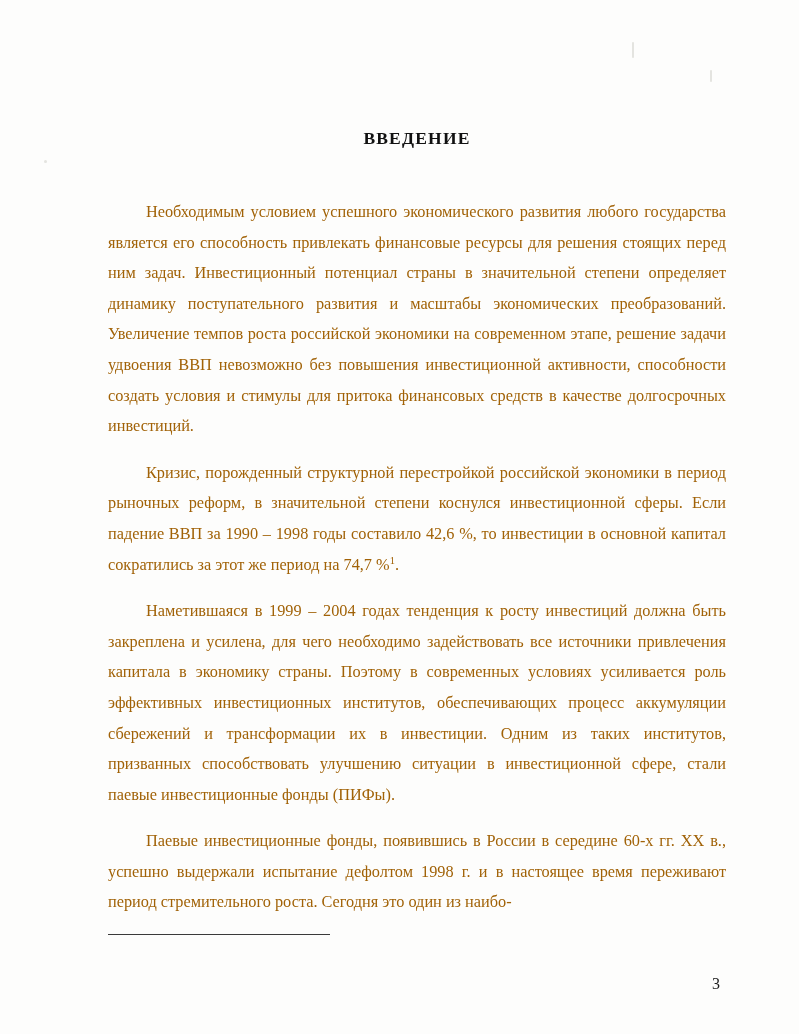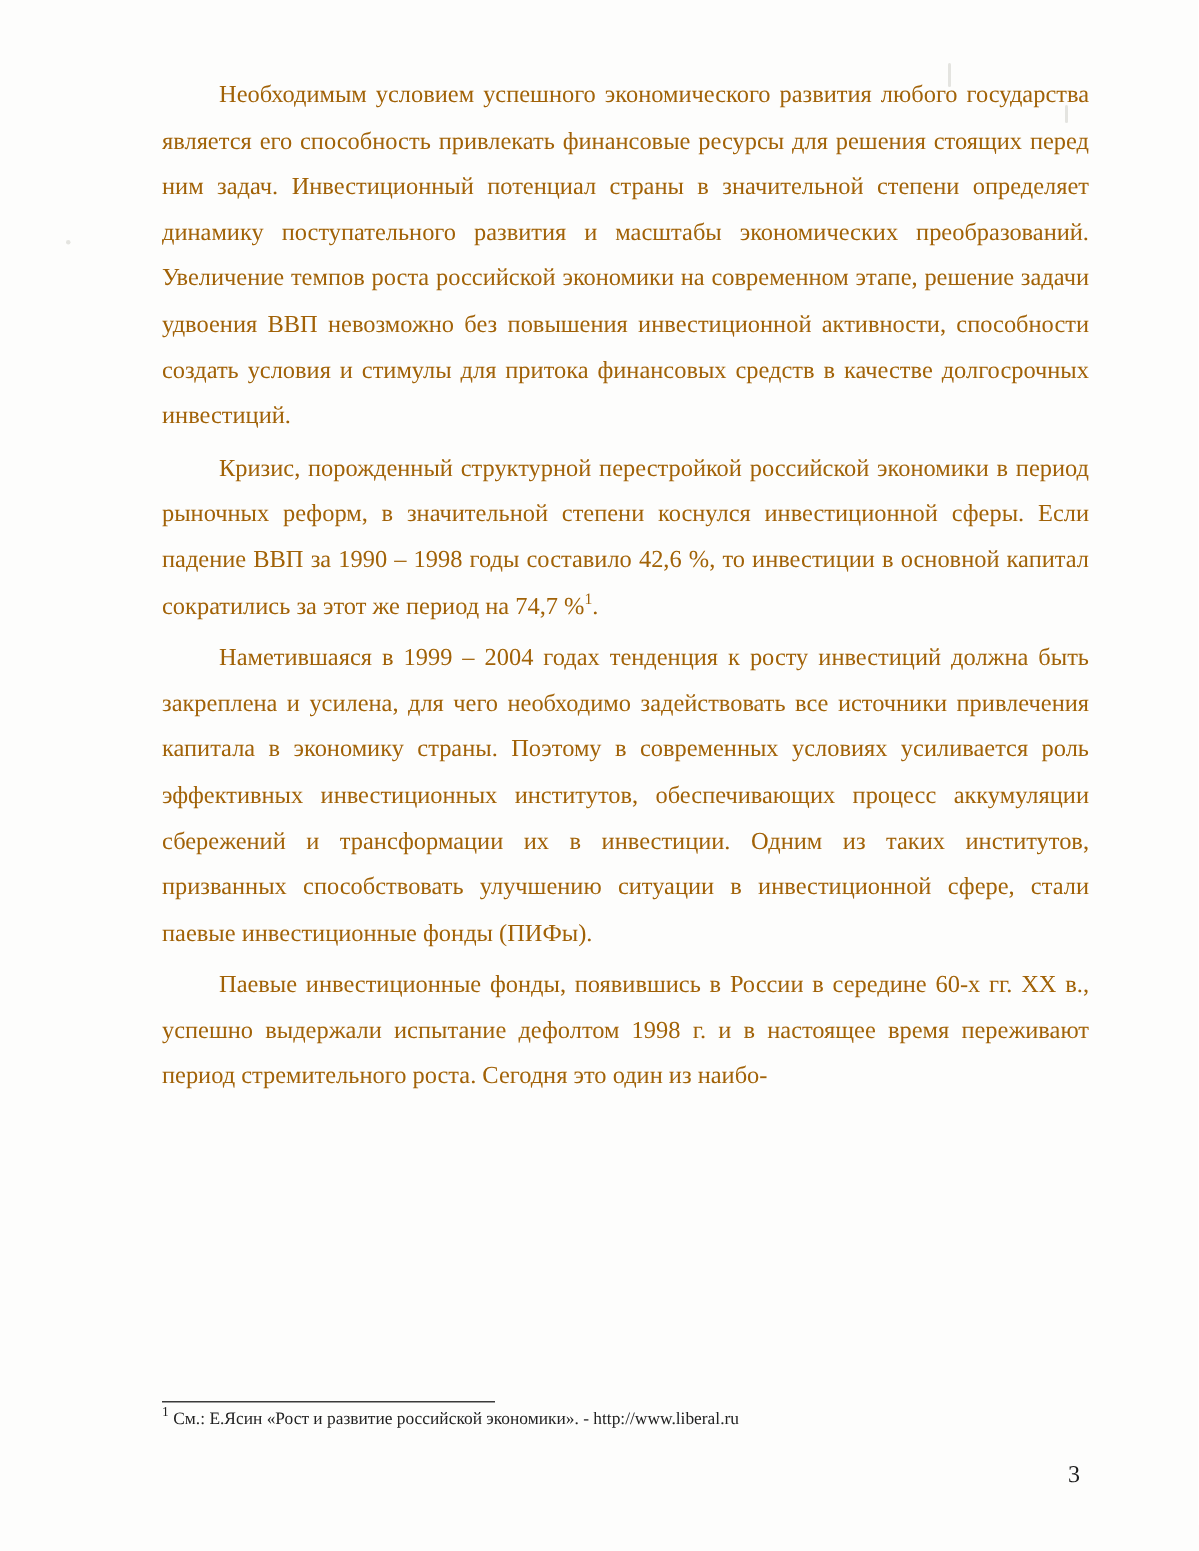--- a/index.html
+++ b/index.html
@@ -45,21 +45,21 @@
   p.para {
     margin: 0;
     text-align: justify;
     text-justify: inter-word;
     font-size: 16.3px;
     line-height: 30.6px;
     text-indent: 38px;
     color: #a16207;
   }
   p.para + p.para {
-    margin-top: 4px;
+    margin-top: 16px;
   }
   sup.fn-ref {
     font-size: 10.5px;
     vertical-align: super;
     line-height: 0;
   }
   .footnote-sep {
     position: absolute;
     left: 0;
     top: 934px;
@@ -101,30 +101,28 @@
 <body>
 
 <div class="page">
 
   <span class="speckle" style="left:632px;top:42px;width:2px;height:16px;border-radius:1px;"></span>
   <span class="speckle" style="left:710px;top:70px;width:2px;height:12px;border-radius:1px;"></span>
   <span class="speckle" style="left:44px;top:160px;width:3px;height:3px;"></span>
 
   <div class="content">
 
+    <h1 class="doc-title">ВВЕДЕНИЕ</h1>
 
     <div class="body-text">
       <p class="para">Необходимым условием успешного экономического развития любого государства является его способность привлекать финансовые ресурсы для решения стоящих перед ним задач. Инвестиционный потенциал страны в значительной степени определяет динамику поступательного развития и масштабы экономических преобразований. Увеличение темпов роста российской экономики на современном этапе, решение задачи удвоения ВВП невозможно без повышения инвестиционной активности, способности создать условия и стимулы для притока финансовых средств в качестве долгосрочных инвестиций.</p>
       <p class="para"><span>Кризис, порожденный структурной перестройкой российской экономики в период рыночных реформ, в значительной степени коснулся инвестиционной сферы. Если падение ВВП за 1990 – 1998 годы составило 42,6 %, то инвестиции в основной капитал сократились за этот же период на 74,7 %</span><sup class="fn-ref">1</sup>.</p>
       <p class="para">Наметившаяся в 1999 – 2004 годах тенденция к росту инвестиций должна быть закреплена и усилена, для чего необходимо задействовать все источники привлечения капитала в экономику страны. Поэтому в современных условиях усиливается роль эффективных инвестиционных институтов, обеспечивающих процесс аккумуляции сбережений и трансформации их в инвестиции. Одним из таких институтов, призванных способствовать улучшению ситуации в инвестиционной сфере, стали паевые инвестиционные фонды (ПИФы).</p>
       <p class="para">Паевые инвестиционные фонды, появившись в России  в середине 60-х гг. XX в., успешно выдержали испытание дефолтом 1998 г. и в настоящее время переживают период стремительного роста. Сегодня это один из наибо-</p>
     </div>
 
     <div class="footnote-sep"></div>
 
-    <div class="footnote">
-      <sup>1</sup><span>См.: Е.Ясин «Рост и развитие российской экономики». - http://www.liberal.ru</span>
-    </div>
 
     <div class="page-number">3</div>
 
   </div>
 </div>
 
 </body></html>

